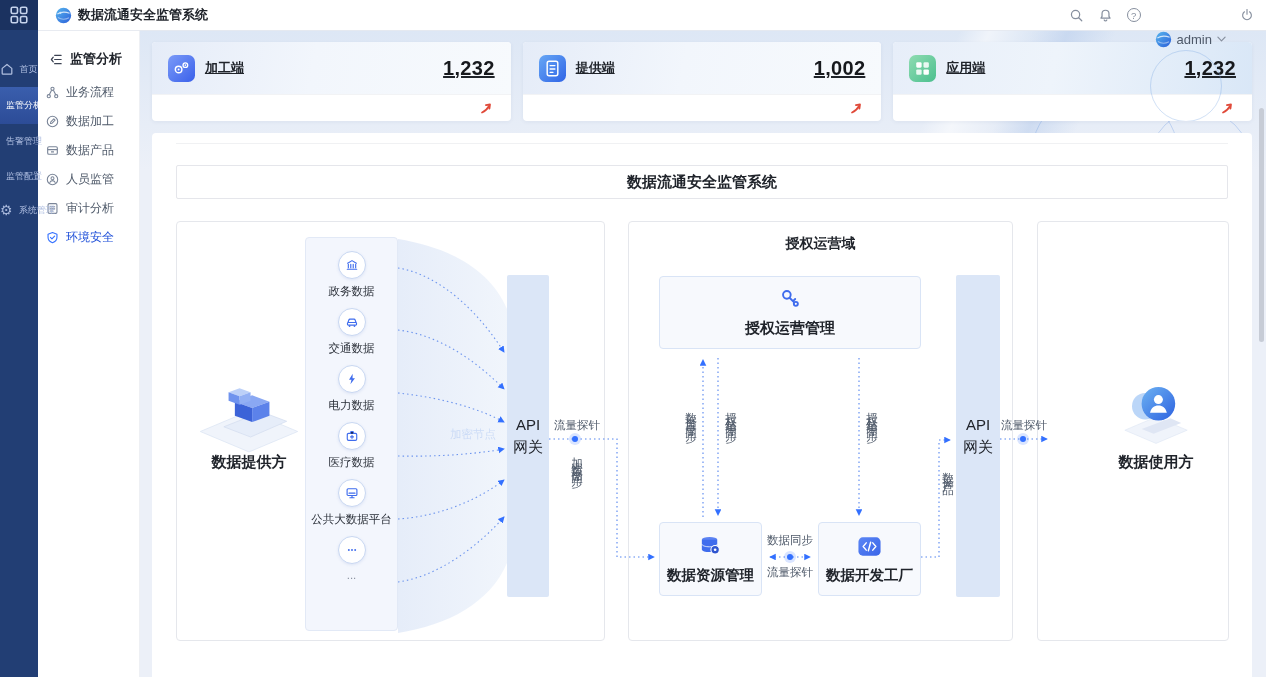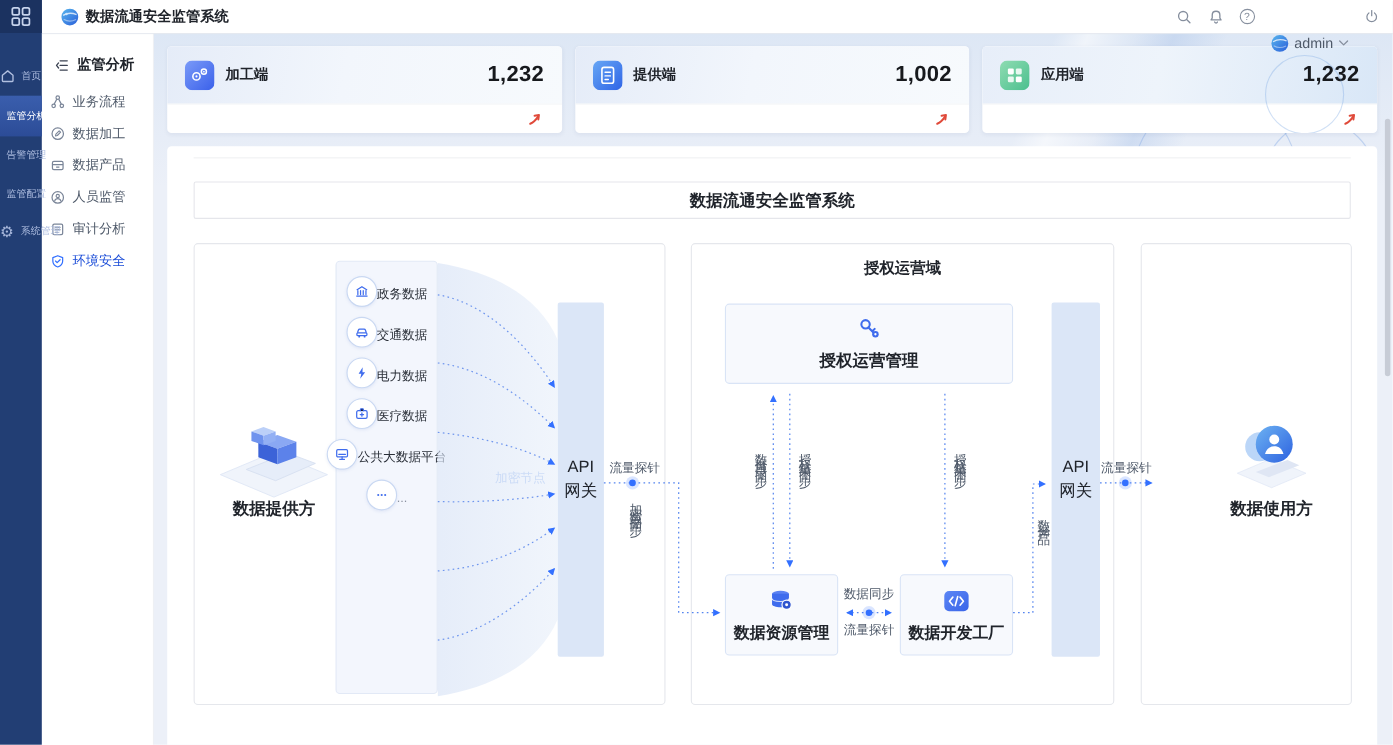--- a/index.html
+++ b/index.html
@@ -43,21 +43,21 @@
   .main { position:absolute; left:140px; top:30px; width:1126px; height:647px; overflow:hidden;
     background:linear-gradient(180deg,#dde7f5 0px,#e7edf7 95px,#ecf0f8 140px); padding:12px 14px 0 12px; }
   .deco-stripes { position:absolute; right:0; top:0; width:560px; height:110px; z-index:0; pointer-events:none;
     background:linear-gradient(112deg, transparent 42%, rgba(255,255,255,.55) 47%, transparent 54%, rgba(176,199,234,.45) 60%, transparent 68%); }
   .deco-circle { position:absolute; border:1px solid rgba(140,175,230,.45); border-radius:50%; z-index:0; pointer-events:none; }
   .dc1 { left:890px; top:55px; width:150px; height:150px; }
   .dc2 { left:1010px; top:80px; width:100px; height:100px; }
 
   
   .cards { position:relative; z-index:2; display:grid; grid-template-columns:1fr 1fr 1fr; gap:12px; }
-  .card { background:#fff; border-radius:4px; box-shadow:0 1px 4px rgba(31,56,105,.06); overflow:hidden; }
+  .card { background:#fff; border-radius:4px; box-shadow:0 1px 4px rgba(31,56,105,.06); overflow:hidden;text-decoration:underline; }
   .card-top { height:52px; display:flex; align-items:center; padding:0 16px; position:relative;
     background:linear-gradient(100deg,#e5ecf8 0%,#f2f6fc 45%,#f7fafd 100%); }
   .card:nth-child(3) .card-top { background:linear-gradient(100deg,#e7eef9 0%,#eef4fb 45%,#d9e7f7 100%); }
   .card:nth-child(3) .card-top::after { content:""; position:absolute; right:30px; top:8px; width:70px; height:70px;
     border:1px solid rgba(120,165,225,.35); border-radius:50%; }
   .c-label { margin-left:10px; font-size:13px; font-weight:600; color:#20242b; }
   .c-value { margin-left:auto; font-size:20px; font-weight:700; color:#17191d; letter-spacing:.3px; }
   .card-bot { height:27px; border-top:1px solid #f2f3f5; display:flex; align-items:center; justify-content:flex-end; padding-right:18px; }
 
   
@@ -71,21 +71,21 @@
   .dbox { position:absolute; top:0; height:420px; border:1px solid #e5e7ec; border-radius:4px; background:#fff; }
   .dbox.b1 { left:0; width:429px; }
   .dbox.b2 { left:452px; width:385px; }
   .dbox.b3 { left:861px; width:192px; }
 
   .zone-title { position:absolute; left:452px; top:14px; width:385px; text-align:center; font-size:14px; font-weight:700; color:#20242b; }
   .zone-label { position:absolute; font-size:15px; font-weight:700; color:#20242b; text-align:center; }
 
   .src-col { position:absolute; left:129px; top:16px; width:93px; height:394px; background:#f3f6fd;
     border:1px solid #e2e9f6; border-radius:4px; display:flex; flex-direction:column; align-items:center; padding-top:13px; }
-  .src { display:flex; flex-direction:row; align-items:center; margin-bottom:9px; }
+  .src { display:flex; flex-direction:column; align-items:center; margin-bottom:9px; }
   .src-circ { width:28px; height:28px; border-radius:50%; background:#fff; border:1px solid #c9d8f2;
     display:flex; align-items:center; justify-content:center; box-shadow:0 1px 3px rgba(70,110,190,.12); }
   .src-lab { margin-top:5px; font-size:11.5px; color:#2a2f38; white-space:nowrap; }
 
   .vbar { position:absolute; top:54px; height:322px; background:#dbe6f7; border-radius:2px;
     display:flex; align-items:center; justify-content:center; }
   .vbar span { display:block; width:34px; text-align:center; font-size:15px; color:#20242b; line-height:22px; }
   .vb1 { left:331px; width:42px; }
   .vb2 { left:780px; width:44px; }
   .vb3 { left:878px; width:43px; }

